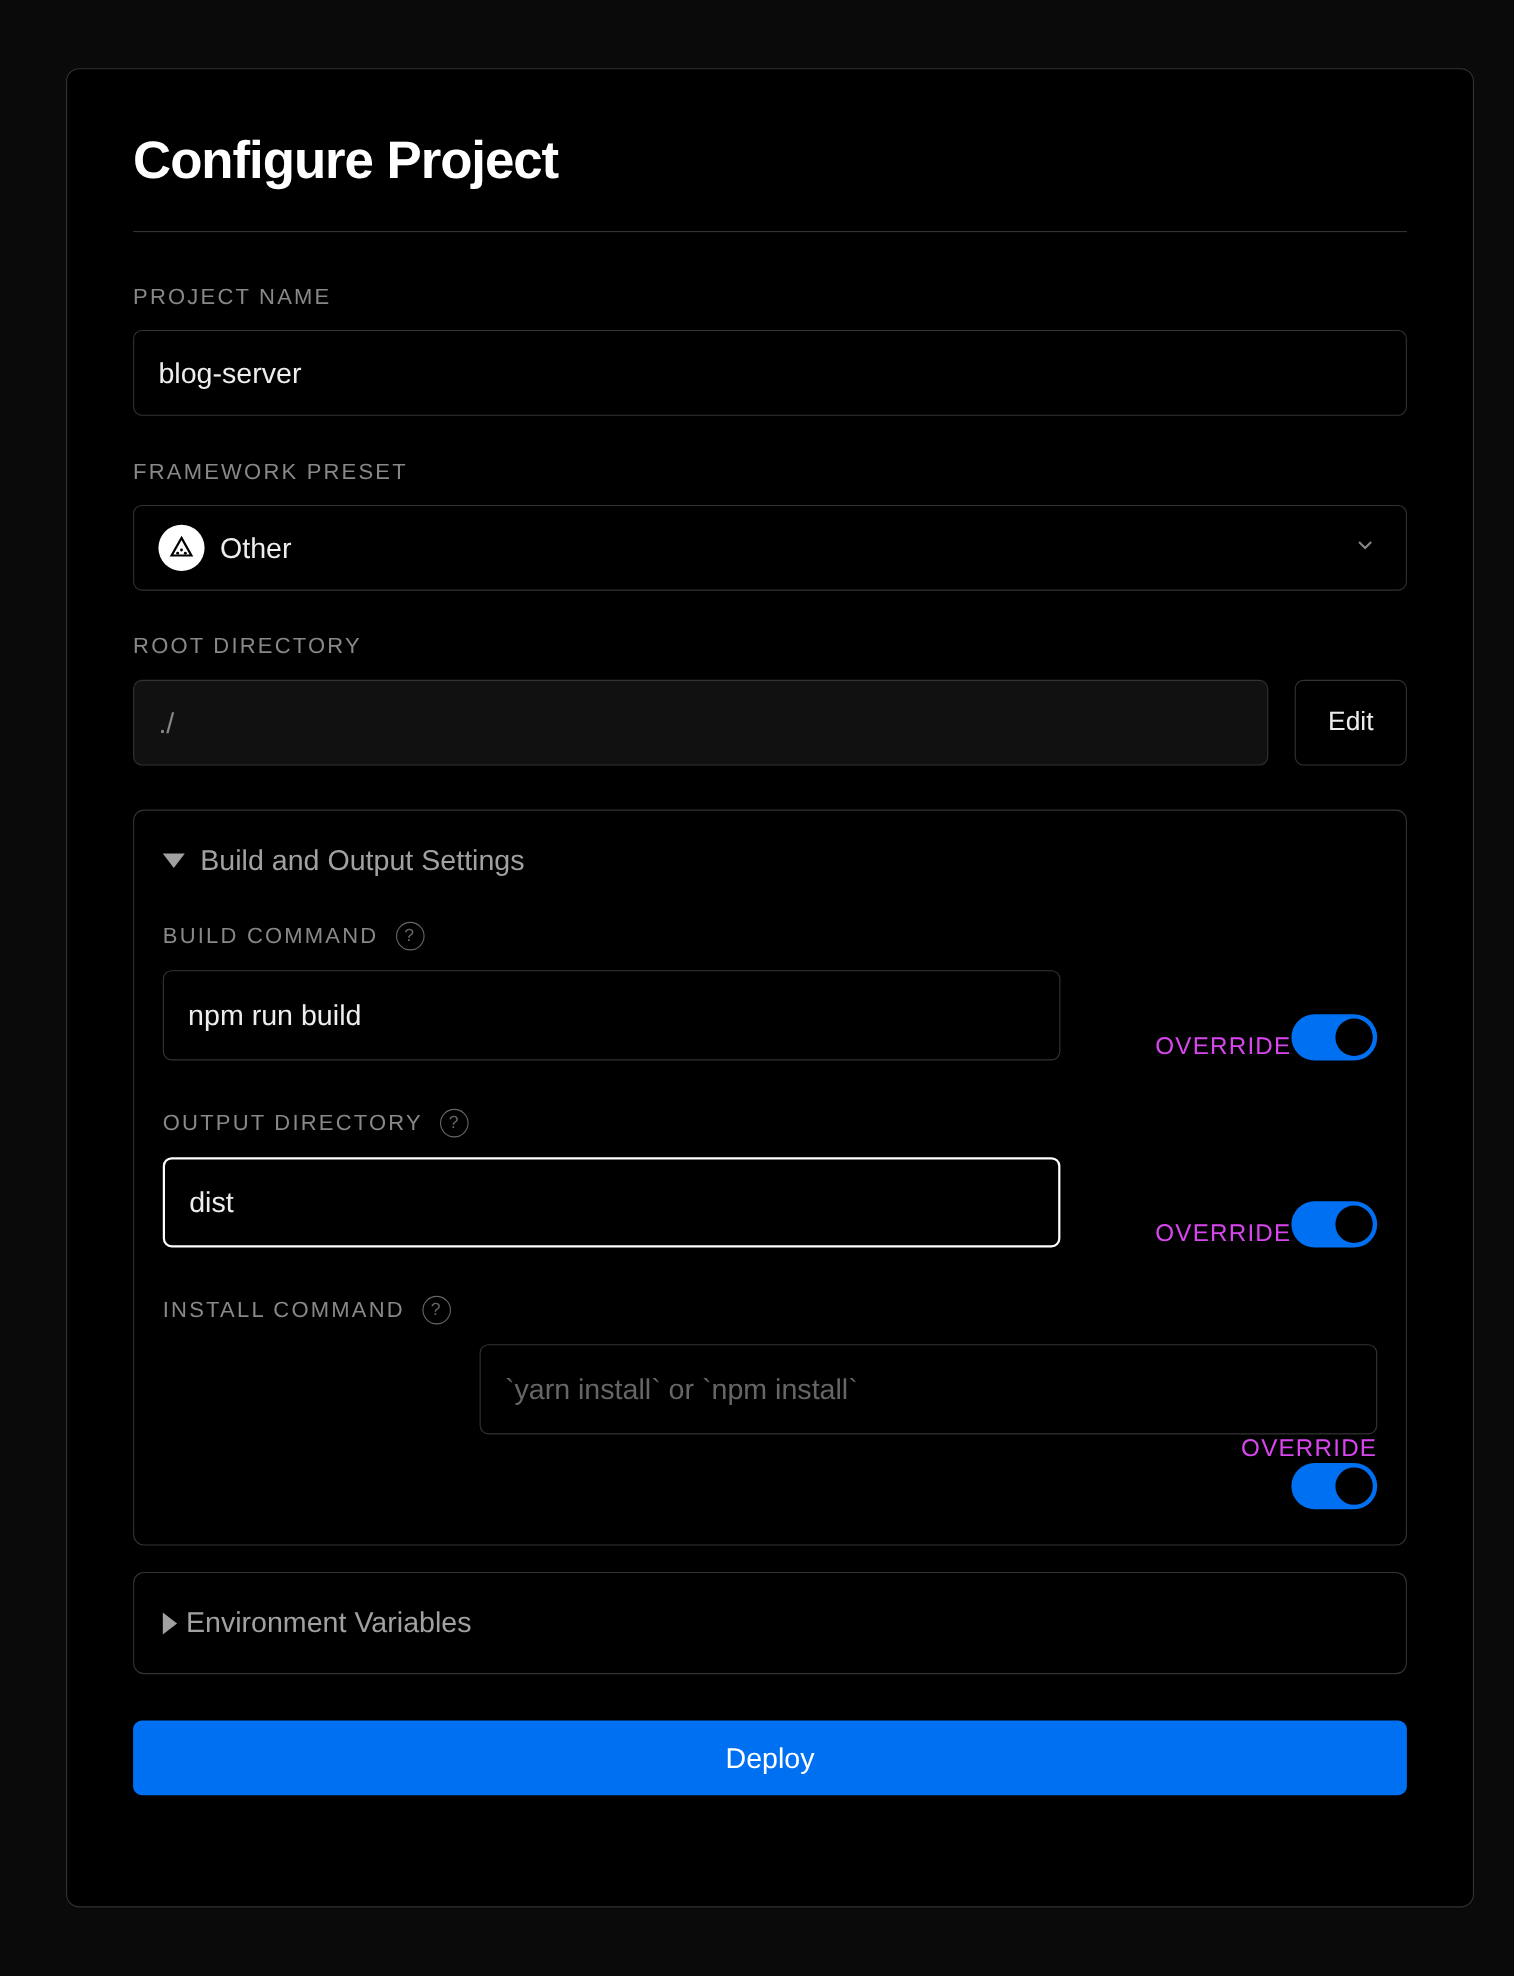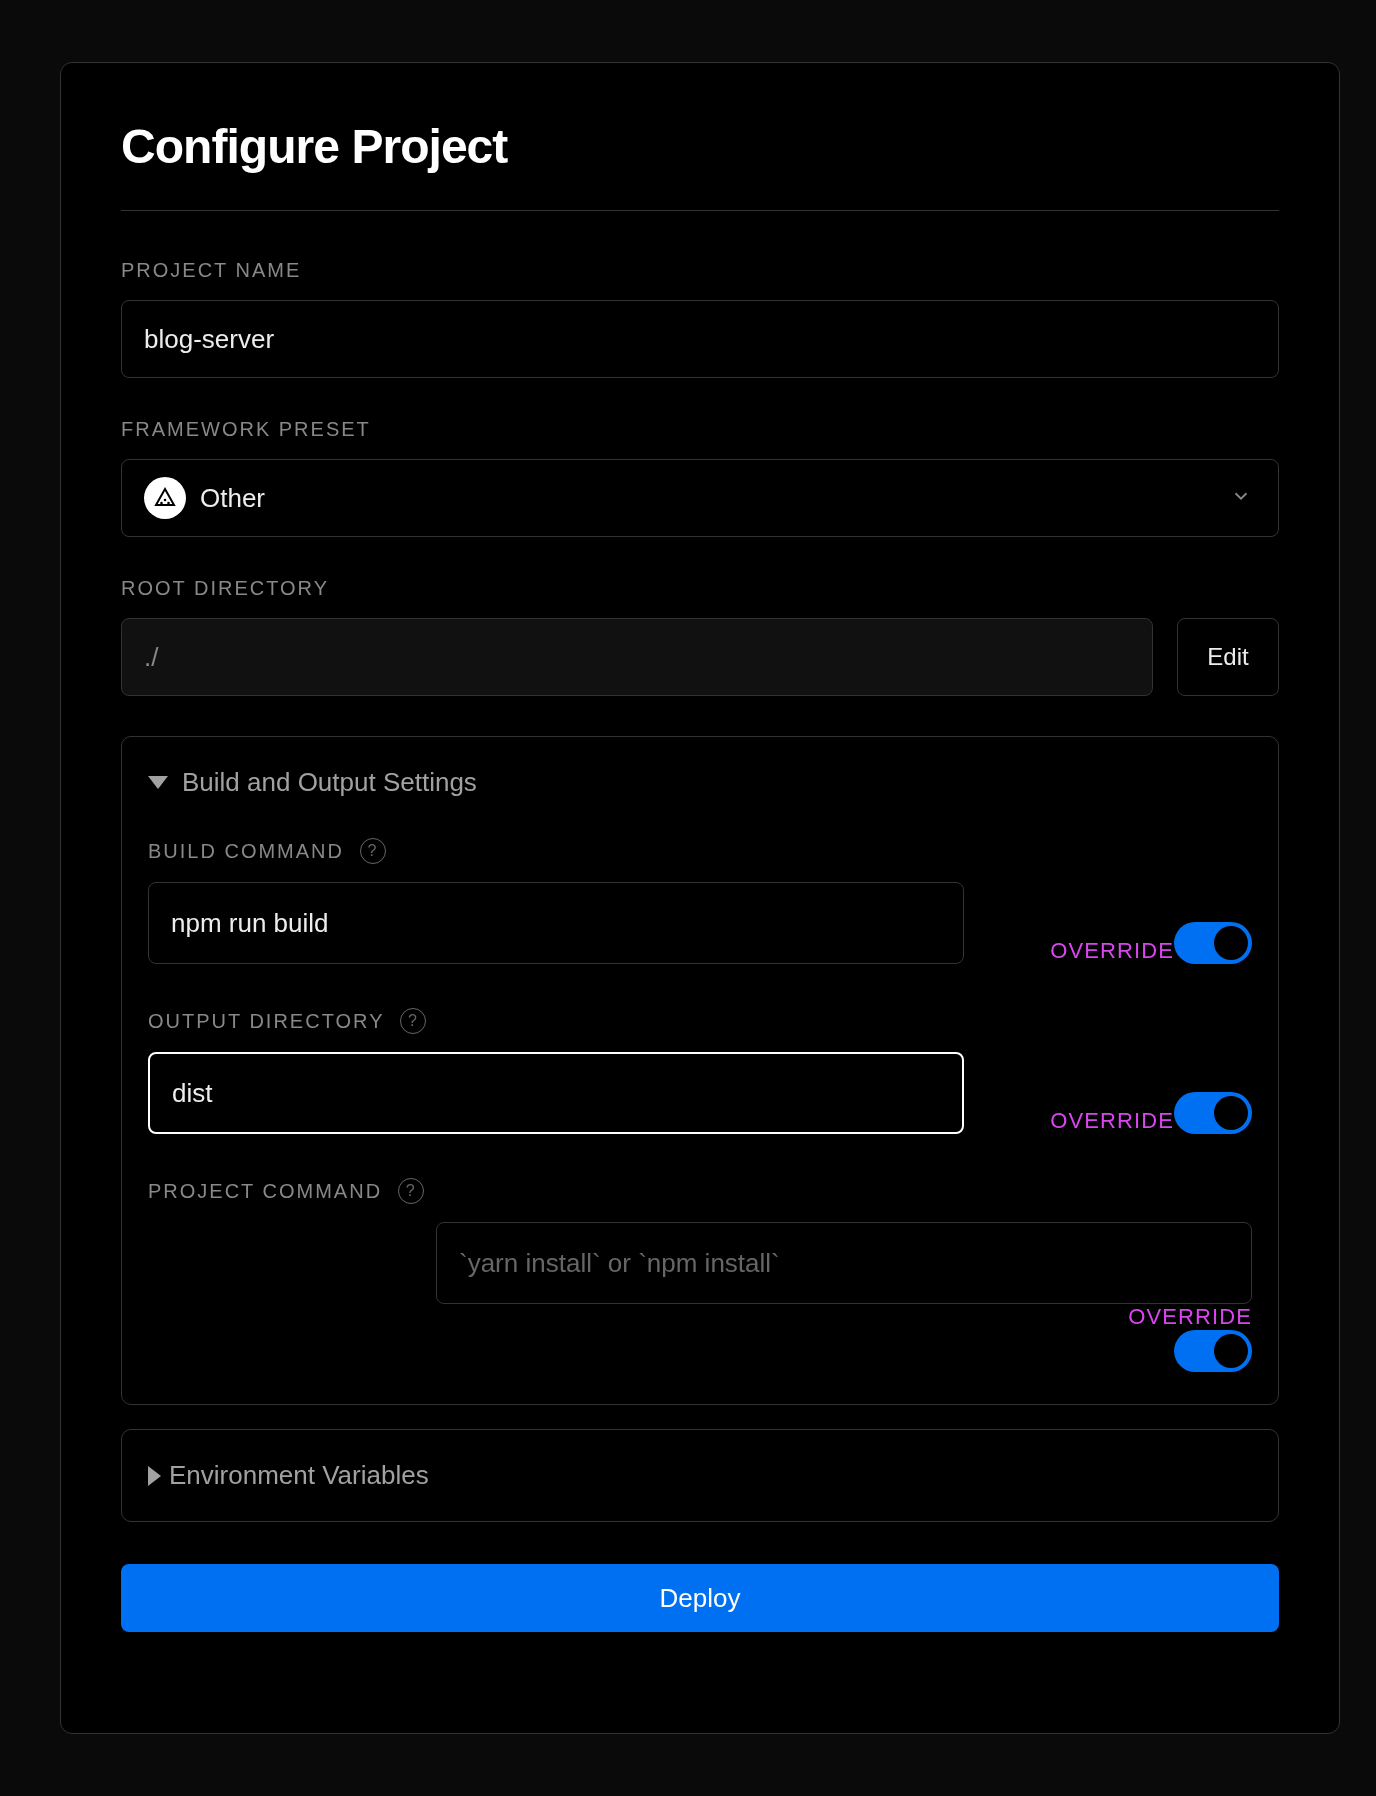--- a/index.html
+++ b/index.html
@@ -252,21 +252,21 @@
       <span>OUTPUT DIRECTORY</span>
       <span class="help-icon">?</span>
     </div>
     <div class="cmd-row">
       <input class="cmd-input focused" type="text" value="dist" style="">
       <span class="override-label">OVERRIDE</span>
       <div class="toggle"></div>
     </div>
 
     <div class="sub-label">
-      <span>PROJECT COMMAND</span>
+      <span>INSTALL COMMAND</span>
       <span class="help-icon">?</span>
     </div>
     <div class="cmd-row">
       <input class="cmd-input" type="text" placeholder="`yarn install` or `npm install`" style="">
       <span class="override-label">OVERRIDE</span>
       <div class="toggle"></div>
     </div>
   </div>
 
   

